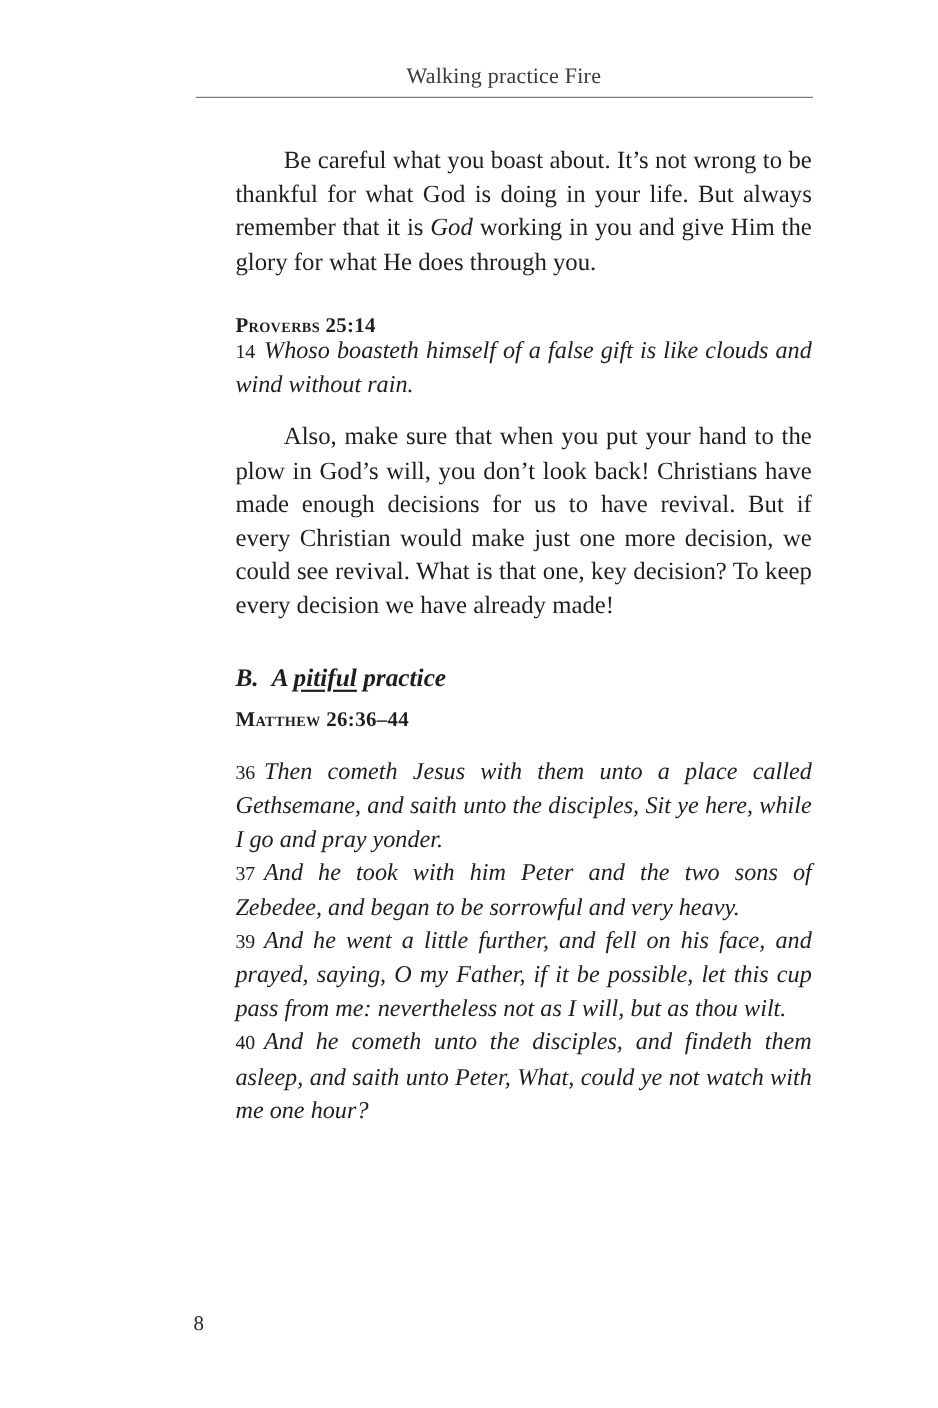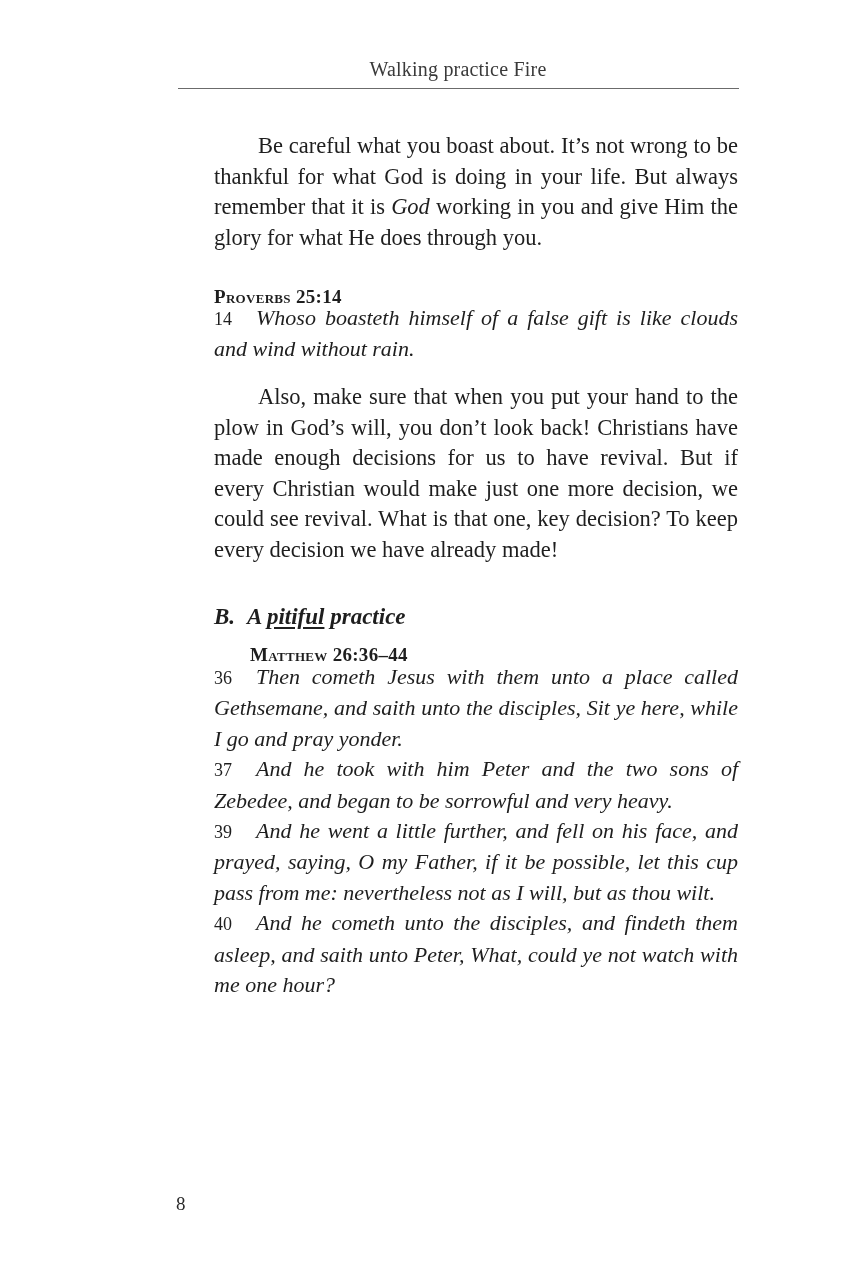--- a/index.html
+++ b/index.html
@@ -20,29 +20,29 @@
     font-size: 22.5px; line-height: 30.5px; text-align: justify;
   }
   .para1 { top: 131px; }
   .para2 { top: 382px; }
   .indent { text-indent: 44px; }
   .ref {
     position: absolute; left: 214px; font-weight: bold; font-variant: small-caps;
     font-size: 19px; letter-spacing: 0.3px;
   }
   .ref-prov { top: 286px; }
-  .ref-matt { top: 644px; margin-left: 36px; }
+  .ref-matt { top: 644px; }
   .verse-block {
     position: absolute; left: 214px; width: 524px;
     font-size: 22px; line-height: 30.4px; font-style: italic; text-align: justify;
   }
   .verse-prov { top: 303px; }
-  .verse-matt { top: 662px; }
+  .verse-matt { top: 686px; }
   .verse p, .verse-block p { margin: 0; }
-  .vnum { font-style: normal; font-size: 18px; margin-right: 24px; }
+  .vnum { font-style: normal; font-size: 18px; margin-right: 8px; }
   .section-heading {
     position: absolute; left: 214px; top: 604px;
     font-size: 23px; font-weight: bold; font-style: italic; font-family: Liberation Serif, serif;
   }
   .section-heading .letter { margin-right: 12px; }
   .section-heading .under { text-decoration: underline; text-underline-offset: 3px; }
   .page-number {
     position: absolute; left: 176px; top: 1193px; font-size: 19px; color: #2a2a2a;
   }
   p { margin: 0; }

